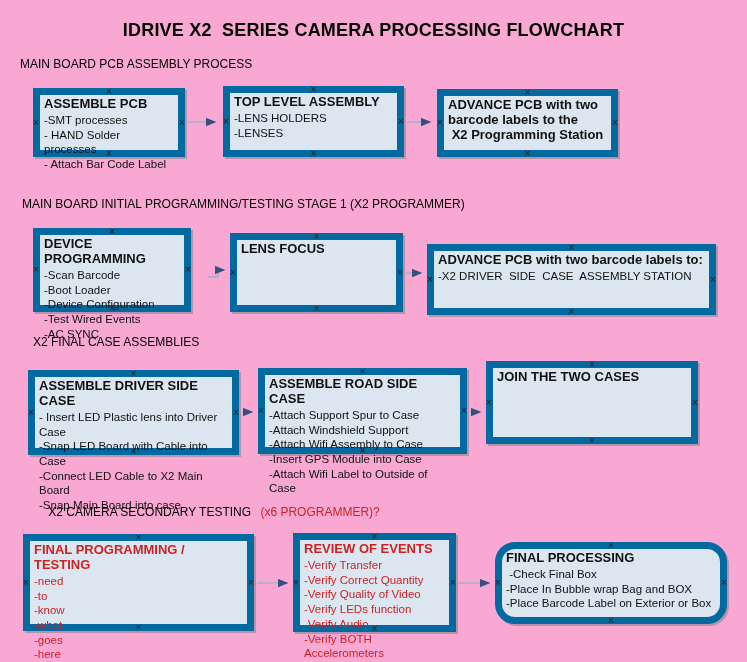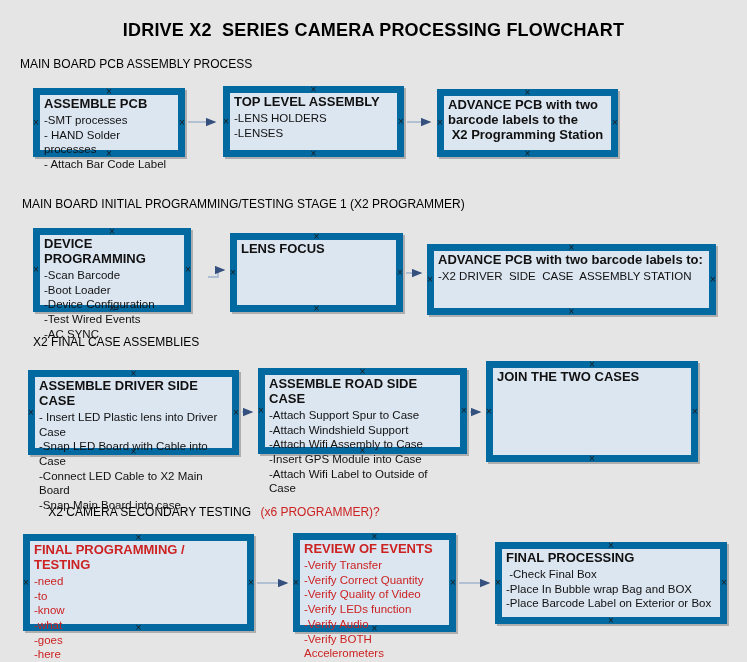--- a/index.html
+++ b/index.html
@@ -1,17 +1,17 @@
 <!DOCTYPE html>
 <html><head>
 <meta charset="utf-8">
 <style>
   html,body{margin:0;padding:0;background:#ffffff;}
   .canvas{
-    position:relative;width:747px;height:662px;background:#e5e5e5;
+    position:relative;width:747px;height:662px;background:#f9a8d4;
     font-family:"Liberation Sans",sans-serif;color:#111;overflow:hidden;
   }
   .chart-title{
     position:absolute;top:20px;left:0;width:747px;text-align:center;
     font-size:18px;font-weight:bold;letter-spacing:.2px;white-space:pre;color:#000;
   }
   .section-heading{
     position:absolute;font-size:12px;font-weight:normal;white-space:pre;color:#000;
   }
   .section-heading .red-part{color:#cc2222;margin-left:6px;}
@@ -131,21 +131,21 @@
     <span class="cp cp-l"></span>
     <span class="cp cp-r"></span>
     <div class="box-title">ASSEMBLE ROAD SIDE CASE</div>
     <div class="box-items">-Attach Support Spur to Case
 -Attach Windshield Support
 -Attach Wifi Assembly to Case
 -Insert GPS Module into Case
 -Attach Wifi Label to Outside of Case</div>
   </div>
 
-  <div class="flowbox" style="left:486px;top:361px;width:212px;height:101px;">
+  <div class="flowbox" style="left:486px;top:361px;width:212px;height:83px;">
     <span class="cp cp-t"></span>
     <span class="cp cp-b"></span>
     <span class="cp cp-l"></span>
     <span class="cp cp-r"></span>
     <div class="box-title">JOIN THE TWO CASES</div>
   </div>
 
   <div class="flowbox red" style="left:23px;top:534px;width:231px;height:97px;">
     <span class="cp cp-t"></span>
     <span class="cp cp-b"></span>
@@ -168,21 +168,21 @@
     <div class="box-title">REVIEW OF EVENTS</div>
     <div class="box-items">-Verify Transfer
 -Verify Correct Quantity
 -Verify Quality of Video
 -Verify LEDs function
 -Verify Audio
 -Verify BOTH Accelerometers
 -Test of accessory ports?</div>
   </div>
 
-  <div class="flowbox" style="left:495px;top:542px;width:232px;height:82px;">
+  <div class="flowbox" style="left:495px;top:542px;width:232px;height:82px;border-radius:20px;">
     <span class="cp cp-t"></span>
     <span class="cp cp-b"></span>
     <span class="cp cp-l"></span>
     <span class="cp cp-r"></span>
     <div class="box-title">FINAL PROCESSING</div>
     <div class="box-items"> -Check Final Box
 -Place In Bubble wrap Bag and BOX
 -Place Barcode Label on Exterior or Box</div>
   </div>
 

